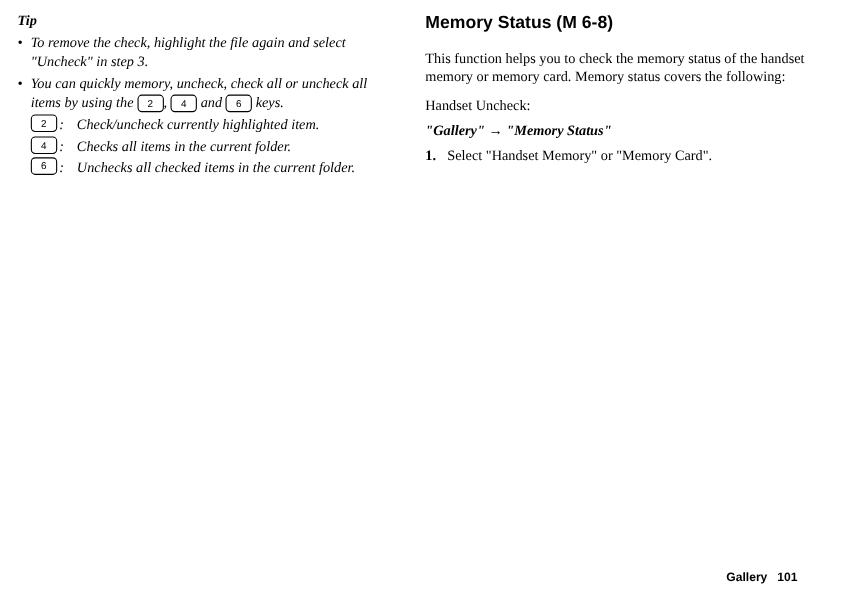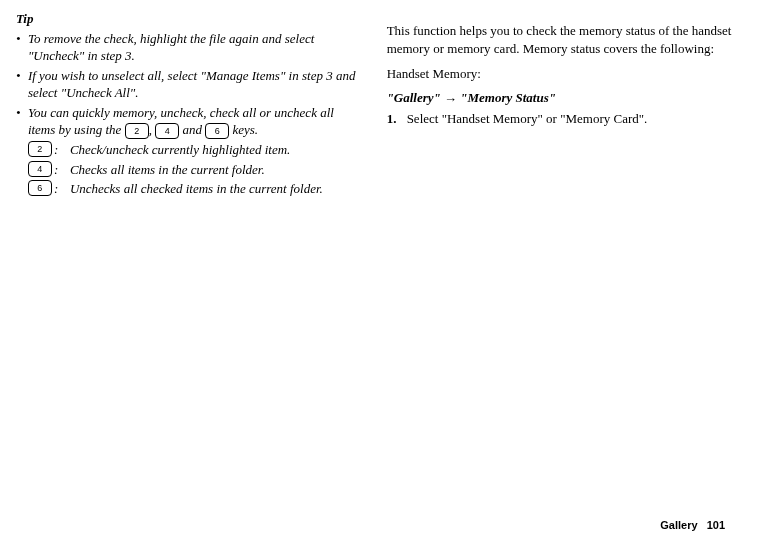--- a/index.html
+++ b/index.html
@@ -144,21 +144,20 @@
     }
   </style>
 </head>
 <body>
 
 <div class="page">
   <div class="col col-left">
     <p class="tip-heading">Tip</p>
     <ul class="bullet-list">
       <li class="bullet-item">To remove the check, highlight the file again and select "Uncheck" in step 3.</li>
-      <li class="bullet-item">If you wish to unselect all, select "Manage Items" in step 3 and select "Uncheck All".</li>
       <li class="bullet-item">
         <span>You can quickly memory, uncheck, check all or uncheck all items by using the </span><span class="inline-key">2</span><span>, </span><span class="inline-key">4</span><span> and </span><span class="inline-key">6</span><span> keys.</span>
       </li>
     </ul>
     <div class="key-list">
       <div class="key-row">
         <span class="key-icon">2</span>
         <span class="key-sep">:</span>
         <span class="key-desc">Check/uncheck currently highlighted item.</span>
       </div>
@@ -169,24 +168,27 @@
       </div>
       <div class="key-row">
         <span class="key-icon">6</span>
         <span class="key-sep">:</span>
         <span class="key-desc">Unchecks all checked items in the current folder.</span>
       </div>
     </div>
   </div>
 
   <div class="col col-right">
+    <h2 class="right-heading">
+      <span>Memory Status </span><span>(M 6-8)</span>
+    </h2>
     <p class="right-intro">This function helps you to check the memory status of the handset memory or memory card. Memory status covers the following:</p>
 
     <div class="mem-row">
-      <div class="mem-label">Handset Memory:</div>
+      <div class="mem-label">Handset Uncheck:</div>
     </div>
 
 
     <p class="nav-path">
       <span>"Gallery"</span>
       <span class="arrow">→</span>
       <span>"Memory Status"</span>
     </p>
 
     <div class="step">

